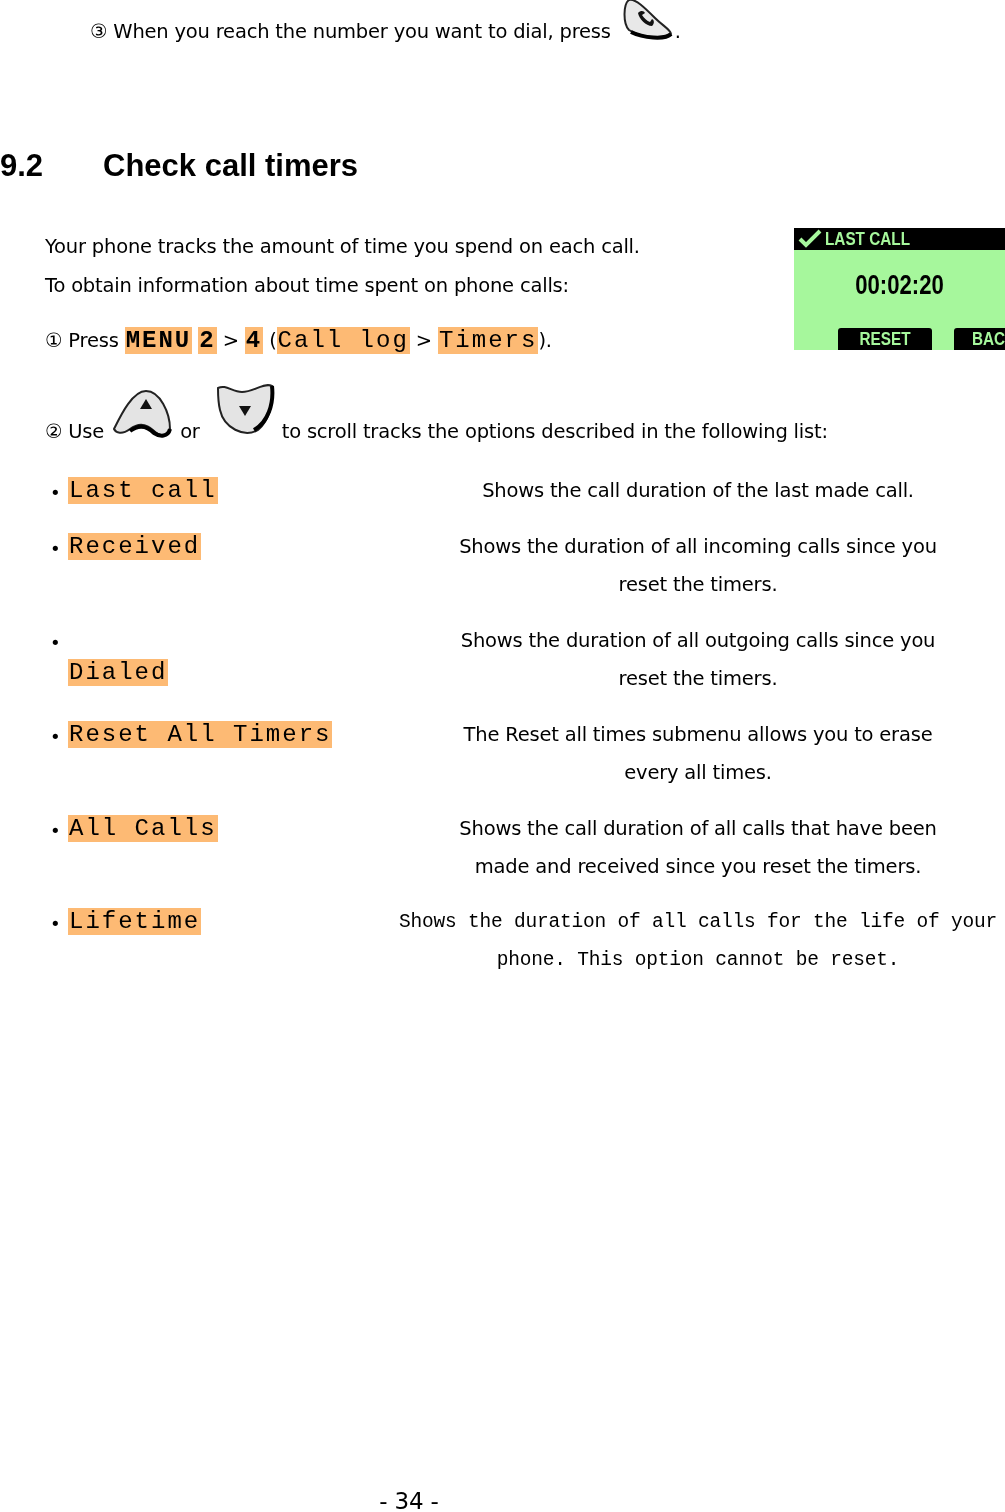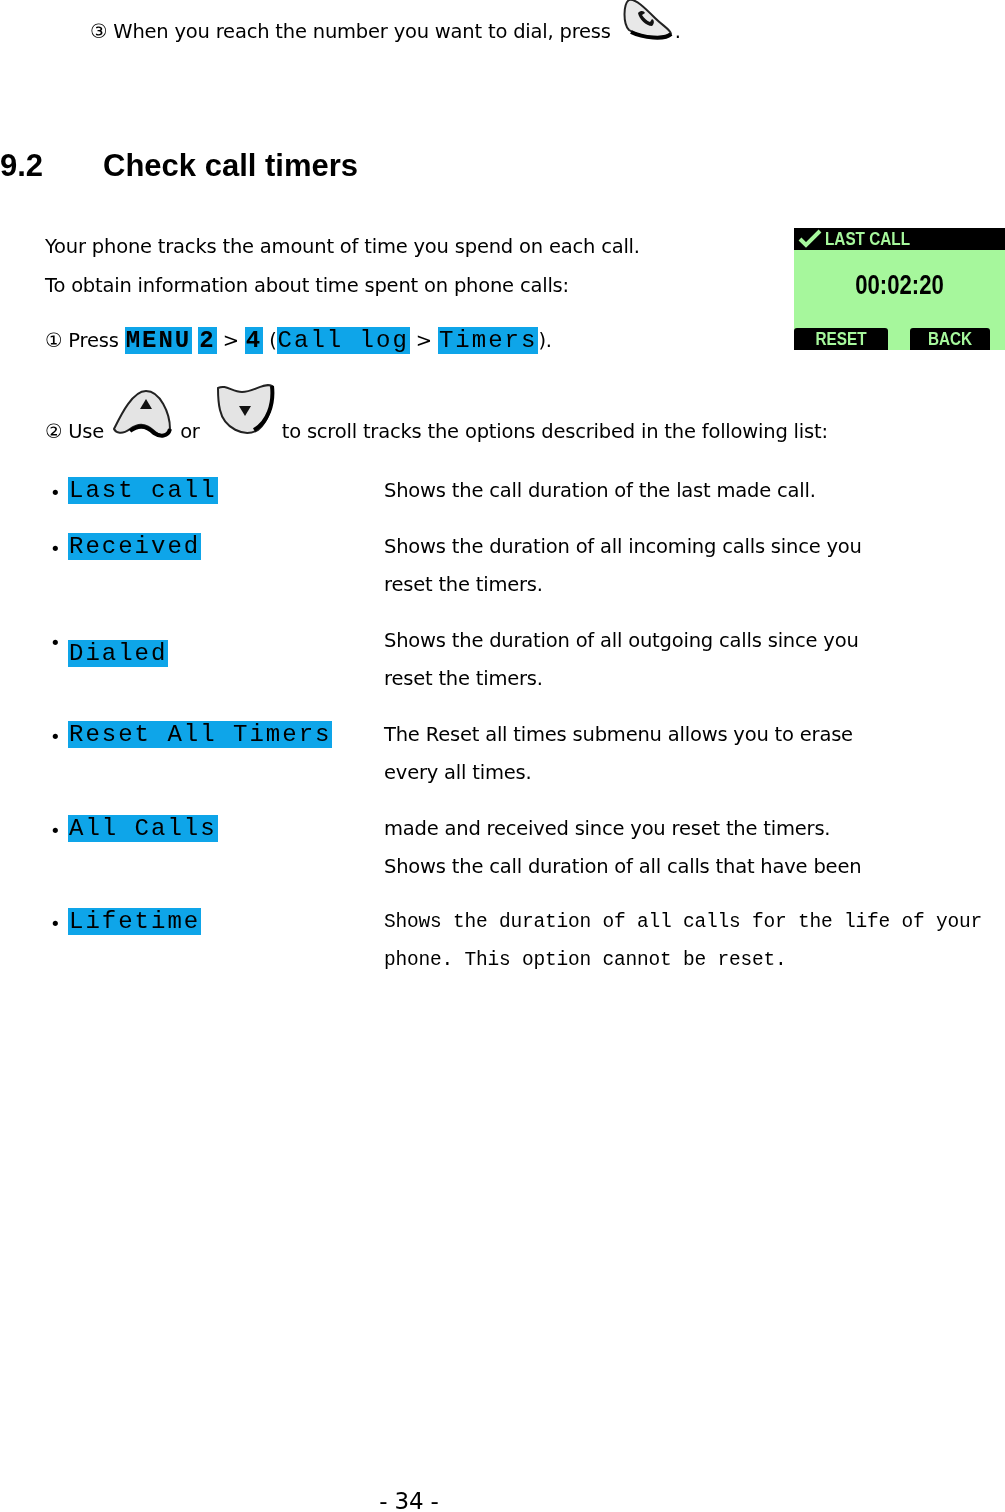--- a/index.html
+++ b/index.html
@@ -4,21 +4,21 @@
   <style>
     html, body { margin: 0; padding: 0; background: #ffffff; }
     body {
       width: 1005px; height: 1512px; position: relative; overflow: hidden;
       font-family: "DejaVu Sans", sans-serif; color: #000; font-size: 19px;
     }
     .abs { position: absolute; white-space: nowrap; }
     .body-text { font-family: "DejaVu Sans", sans-serif; font-size: 19.5px; letter-spacing: -0.2px; }
     .mono {
       font-family: "Liberation Mono", "DejaVu Sans Mono", monospace;
-      background: #0ea5e9; font-size: 24px; letter-spacing: 2px; padding: 0 1px;
+      background: #fdba74; font-size: 24px; letter-spacing: 2px; padding: 0 1px;
     }
     .mono.bold { font-weight: bold; }
     .heading {
       font-family: "Liberation Sans", sans-serif; font-weight: bold; font-size: 31px;
       left: 0; top: 148px;
     }
     .heading .num { display: inline-block; width: 103px; }
     .circ { font-family: "DejaVu Sans", sans-serif; }
     .btn-icon { display: inline-block; vertical-align: middle; }
 
@@ -35,29 +35,29 @@
     .lcd .titlebar .check { position: absolute; left: 4px; top: 0; }
     .lcd .titlebar .title { position: absolute; left: 31px; top: 0; letter-spacing: 0px; transform: scaleX(0.85); transform-origin: left; }
     .lcd .time {
       position: absolute; left: 0; width: 211px; top: 42px; text-align: center;
       font-family: "Liberation Sans", sans-serif; font-weight: bold; font-size: 27px;
       color: #000; transform: scaleX(0.82);
     }
     .lcd .softkey {
       position: absolute; top: 100px; height: 22px; background: #000; color: #a6f79c;
       font-family: "Liberation Sans", sans-serif; font-weight: bold; font-size: 18px;
-      line-height: 22px; text-align: center; border-radius: 3px 3px 0 0;
+      line-height: 22px; text-align: center; border-radius: 3px 3px 0 0; margin-left: 44px;
     }
     .lcd .softkey span { display: inline-block; transform: scaleX(0.85); }
     .lcd .left { left: 0; width: 94px; }
     .lcd .right { left: 116px; width: 80px; }
 
     .bullet { position: absolute; left: 50px; font-size: 18px; }
     .opt { position: absolute; left: 68px; }
-    .desc { position: absolute; left: 384px; line-height: 38px; white-space: normal; width: 600px; }
+    .desc { position: absolute; left: 398px; line-height: 38px; white-space: normal; width: 600px; text-align: center; }
     .footer { left: 0; width: 818px; text-align: center; top: 1488px; font-size: 23px; }
   </style>
 </head>
 <body>
 
 <div class="abs body-text" style="left:90px; top:20px;">
   <span class="circ">③</span>
   <span>When you reach the number you want to dial, press</span>
   <span class="btn-icon" style="margin-left:4px; margin-top:-24px;">
     <svg width="54" height="44" viewBox="0 0 54 44">
@@ -133,40 +133,40 @@
   <div>
     <span class="bullet" style="top:538px;">•</span>
     <span class="opt mono" style="top:533px;">Received</span>
     <div class="desc body-text" style="top:528px;">
       <div>Shows the duration of all incoming calls since you</div>
       <div>reset the timers.</div>
     </div>
   </div>
   <div>
     <span class="bullet" style="top:632px;">•</span>
-    <span class="opt mono" style="top:640px;">Dialed</span>
+    <span class="opt mono" style="top:659px;">Dialed</span>
     <div class="desc body-text" style="top:622px;">
       <div>Shows the duration of all outgoing calls since you</div>
       <div>reset the timers.</div>
     </div>
   </div>
   <div>
     <span class="bullet" style="top:726px;">•</span>
     <span class="opt mono" style="top:721px;">Reset All Timers</span>
     <div class="desc body-text" style="top:716px;">
       <div>The Reset all times submenu allows you to erase</div>
       <div>every all times.</div>
     </div>
   </div>
   <div>
     <span class="bullet" style="top:820px;">•</span>
     <span class="opt mono" style="top:815px;">All Calls</span>
     <div class="desc body-text" style="top:810px;">
+      <div>Shows the call duration of all calls that have been</div>
       <div>made and received since you reset the timers.</div>
-      <div>Shows the call duration of all calls that have been</div>
     </div>
   </div>
   <div>
     <span class="bullet" style="top:913px;">•</span>
     <span class="opt mono" style="top:908px;">Lifetime</span>
     <div class="desc body-text" style="top:903px;font-family:Liberation Mono, monospace;">
       <div>Shows the duration of all calls for the life of your</div>
       <div>phone. This option cannot be reset.</div>
     </div>
   </div>

